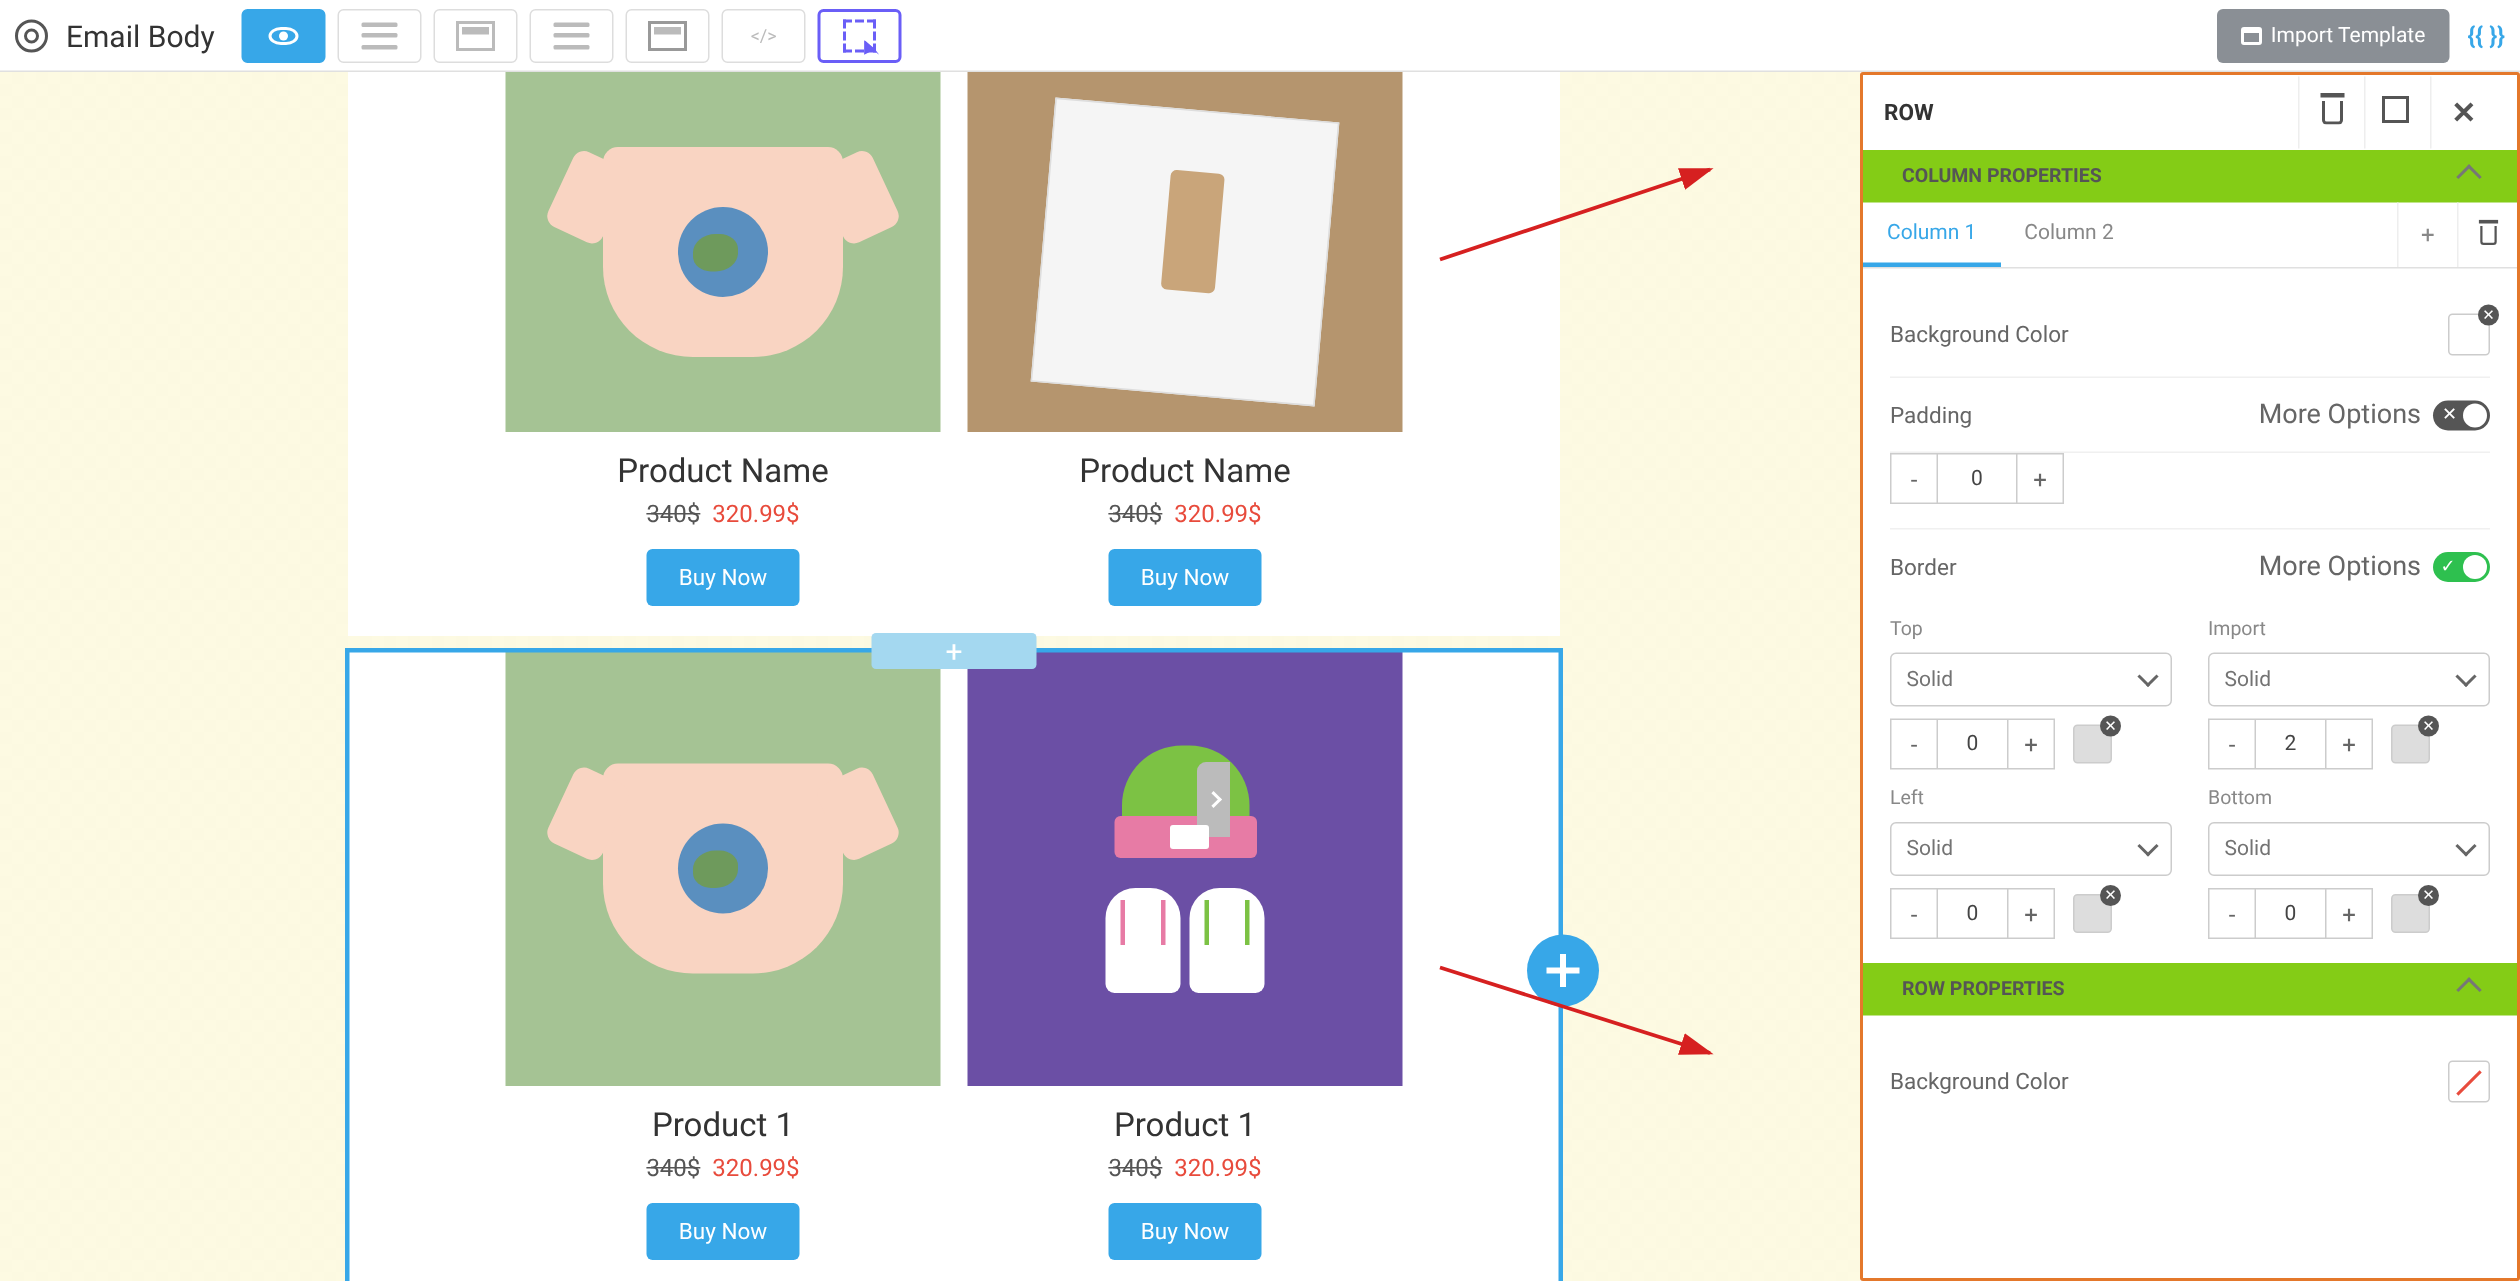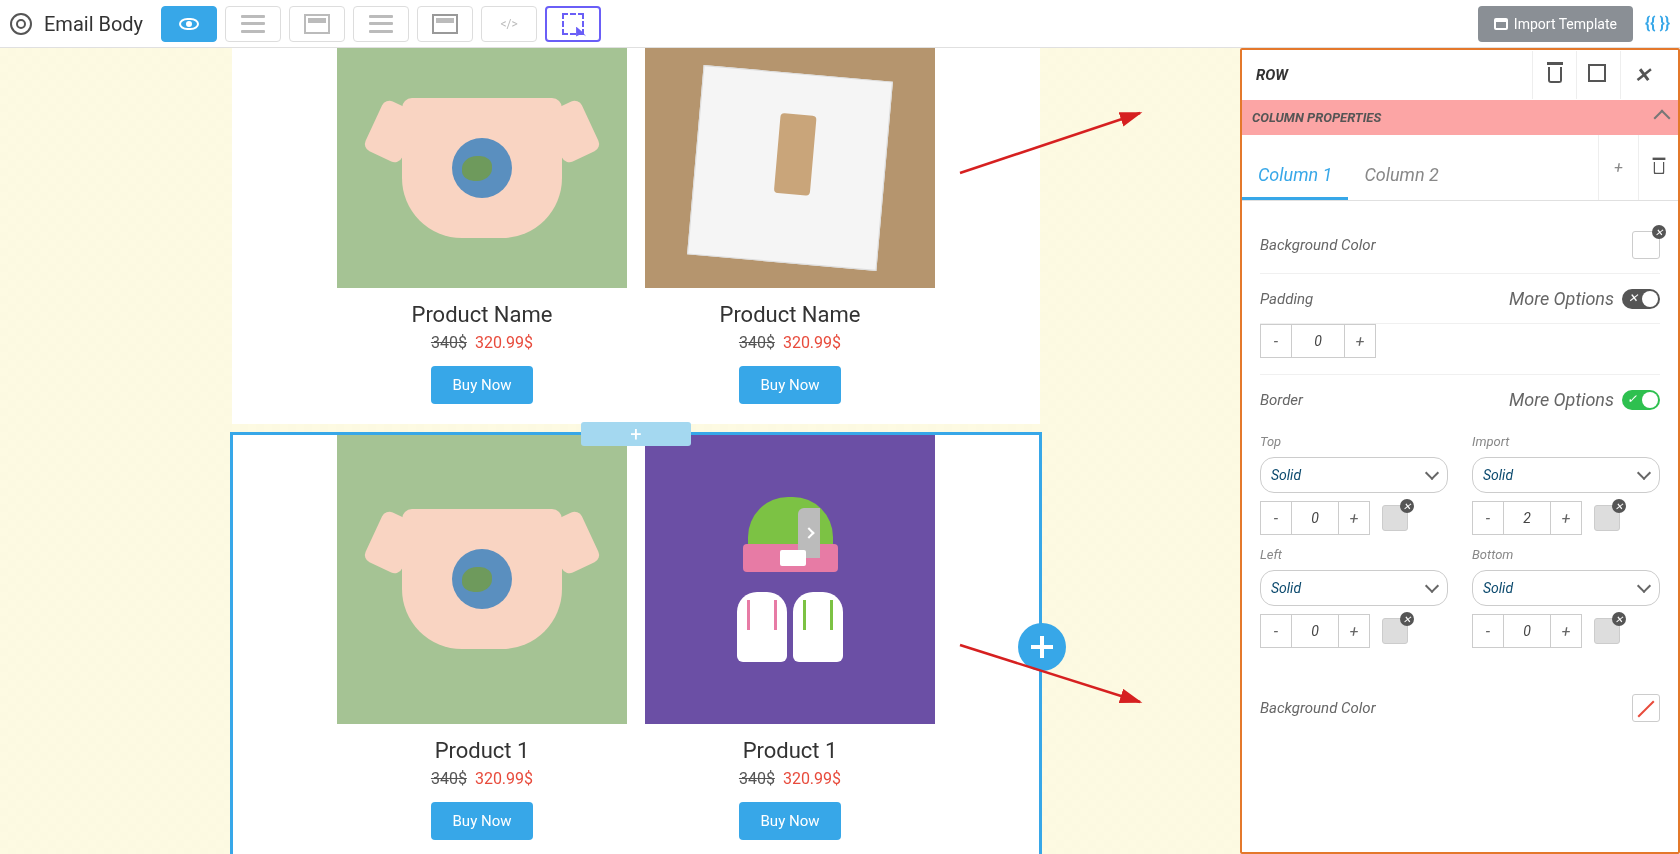--- a/index.html
+++ b/index.html
@@ -69,36 +69,36 @@
 .move-handle { position: absolute; right: -26px; top: 50%; transform: translateY(-50%); width: 48px; height: 48px; background: #37a7e8; border-radius: 50%; display: flex; align-items: center; justify-content: center; color: #fff; font-size: 22px; cursor: move; }
 .move-arrows { position: relative; width: 22px; height: 22px; }
 .move-arrows:before,.move-arrows:after { content: ""; position: absolute; background: #fff; }
 .move-arrows:before { left: 9px; top: 0; width: 4px; height: 22px; }
 .move-arrows:after { top: 9px; left: 0; height: 4px; width: 22px; }
 
 
 .side-toggle { position: absolute; right: 420px; top: 460px; width: 22px; height: 50px; background: #bbb; border-radius: 6px 0 0 6px; display: flex; align-items: center; justify-content: center; color: #fff; cursor: pointer; }
 
 
-.panel { position: absolute; top: 48px; right: 0; bottom: 0; width: 440px; border: 2px solid #e4782b; border-radius: 2px; background: #fff; overflow-y: auto; font-style: italic; }
+.panel { position: absolute; top: 48px; right: 0; bottom: 0; width: 440px; border: 2px solid #e4782b; border-radius: 2px; background: #fff; overflow-y: auto; }
 .panel::-webkit-scrollbar { width: 14px; }
 .panel::-webkit-scrollbar-thumb { background: #b5b5b5; border-radius: 2px; }
 .panel-head { display: flex; align-items: center; height: 50px; padding: 0 14px; }
 .panel-head .ptitle { font-weight: bold; font-size: 15px; color: #333; }
 .panel-head-actions { margin-left: auto; display: flex; }
 .ph-btn { width: 44px; height: 48px; display: flex; align-items: center; justify-content: center; border-left: 1px solid #eee; cursor: pointer; color: #555; font-size: 16px; }
 .trash-ico { width: 14px; height: 16px; border: 2px solid #555; border-top: none; border-radius: 0 0 3px 3px; position: relative; }
 .trash-ico:before { content: ""; position: absolute; top: -5px; left: -3px; right: -3px; height: 3px; background: #555; }
 .dup-ico { width: 14px; height: 14px; border: 2px solid #555; position: relative; }
 .dup-ico:before { content: ""; position: absolute; left: -6px; top: -6px; width: 14px; height: 14px; border: 2px solid #555; background: #fff; }
 .close-x { font-size: 20px; font-weight: bold; }
-.section-bar { background: #fca5a5; padding: 10px 10px; display: flex; align-items: center; font-size: 13px; font-weight: bold; color: #555; }
+.section-bar { background: #84cc16; padding: 10px 26px; display: flex; align-items: center; font-size: 13px; font-weight: bold; color: #555; }
 .section-bar .chev { margin-left: auto; width: 12px; height: 12px; border-right: 2px solid #777; border-bottom: 2px solid #777; transform: rotate(-135deg); }
 .tabs { display: flex; border-bottom: 1px solid #e0e0e0; }
-.tab { padding: 12px 16px; font-size: 18px; color: #888; cursor: pointer; margin-top: 17px; }
+.tab { padding: 12px 16px; font-size: 14px; color: #888; cursor: pointer; }
 .tab.active { color: #37a7e8; border-bottom: 3px solid #37a7e8; }
 .tab-actions { margin-left: auto; display: flex; }
 .tab-act { width: 40px; display: flex; align-items: center; justify-content: center; border-left: 1px solid #eee; color: #888; cursor: pointer; }
 .prop-body { padding: 16px 18px; }
 .prop-row { display: flex; align-items: center; padding: 14px 0; border-bottom: 1px solid #f0f0f0; }
 .prop-row:last-child { border-bottom: none; }
 .prop-label { font-size: 15px; color: #666; }
 .prop-right { margin-left: auto; display: flex; align-items: center; gap: 8px; }
 .swatch { width: 28px; height: 28px; border: 1px solid #ccc; border-radius: 3px; position: relative; background: #fff; cursor: pointer; }
 .swatch.none:after { content: ""; position: absolute; left: 2px; right: 2px; top: 50%; height: 2px; background: #e84b3c; transform: rotate(-45deg); }
@@ -116,21 +116,21 @@
 .toggle.off:after { right: 2px; }
 .toggle .x-mark { position: absolute; left: 6px; top: 2px; color: #fff; font-size: 12px; }
 .toggle.on .check { position: absolute; left: 5px; top: 2px; color: #fff; font-size: 12px; }
 .toggle.off:after { right: 2px; }
 .sub-label { font-size: 14px; color: #888; margin: 10px 0 8px; }
 .stepper { display: flex; align-items: center; }
 .step-btn { width: 32px; height: 34px; border: 1px solid #ccc; background: #fff; cursor: pointer; font-size: 16px; color: #666; display: flex; align-items: center; justify-content: center; }
 .step-val { width: 52px; height: 34px; border-top: 1px solid #ccc; border-bottom: 1px solid #ccc; text-align: center; font-size: 14px; color: #444; display: flex; align-items: center; justify-content: center; }
 .border-grid { display: grid; grid-template-columns: 1fr 1fr; gap: 12px 24px; margin-top: 10px; }
 .border-cell .blabel { font-size: 13px; color: #888; margin-bottom: 8px; }
-.bstyle-sel { width: 100%; height: 36px; border: 1px solid #ccc; border-radius: 14px; padding: 0 10px; font-size: 14px; color: #0c4a6e; display: flex; align-items: center; justify-content: space-between; cursor: pointer; }
+.bstyle-sel { width: 100%; height: 36px; border: 1px solid #ccc; border-radius: 4px; padding: 0 10px; font-size: 14px; color: #737373; display: flex; align-items: center; justify-content: space-between; cursor: pointer; }
 .bstyle-sel .dd { width: 10px; height: 10px; border-right: 2px solid #666; border-bottom: 2px solid #666; transform: rotate(45deg); margin-top: -4px; }
 .border-row2 { display: flex; align-items: center; gap: 6px; margin-top: 8px; }
 .border-row2 .stepper .step-val { width: 46px; }
 .border-row2 .sw-wrap { position: relative; margin-left: 6px; }
 
 
 .arrow { position: absolute; pointer-events: none; z-index: 50; }
 .arrow svg { overflow: visible; }
 
 </style>
@@ -403,20 +403,24 @@
           </div>
           <div class="sw-wrap">
               <div class="sw-color"></div>
               <div class="sw-clear">✕</div>
             </div>
         </div>
       </div>
     </div>
   </div>
 
+  <div class="section-bar">
+    <span>ROW PROPERTIES</span>
+    <span class="chev"></span>
+  </div>
 
   <div class="prop-body" style="padding-bottom:30px">
     <div class="prop-row" style="border:none">
       <span class="prop-label">Background Color</span>
       <div class="prop-right">
         <div class="swatch none"></div>
       </div>
     </div>
   </div>
 </div>

